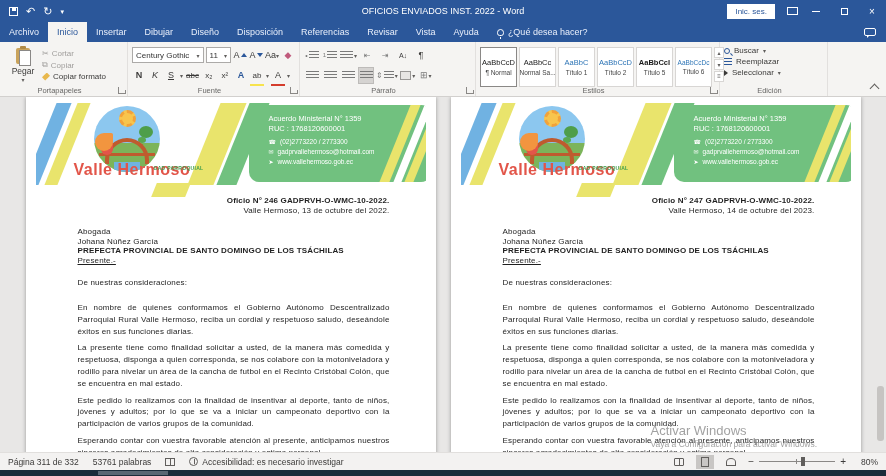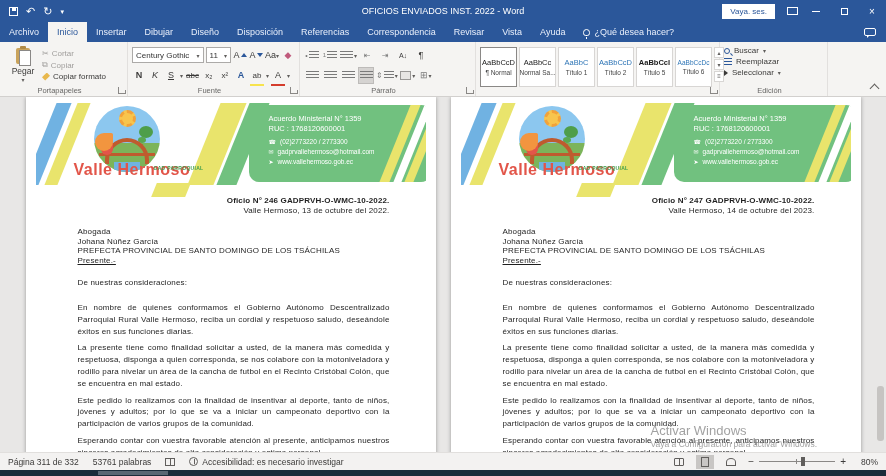--- a/index.html
+++ b/index.html
@@ -108,21 +108,21 @@
   .pst1{right:26px;width:10px;background:#e9e46c;}
   .pst2{right:14px;width:8px;background:#fff;}
   .pst3{right:2px;width:9px;background:#e9e46c;}
   .ytail{position:absolute;left:128px;top:86px;width:34px;height:14px;background:#e9e46c;transform:skewX(-22deg);}
 
   
   .content{position:absolute;left:52px;right:46px;top:99px;font-size:8px;color:#1f1f1f;letter-spacing:.15px;}
   .oficio{font-weight:bold;text-align:right;line-height:10px;}
   .dateline{text-align:right;line-height:10px;margin-bottom:11px;}
   .addr{line-height:9.5px;margin-bottom:13px;}
-  .addr .b{font-weight:normal;}
+  .addr .b{font-weight:bold;}
   .addr .u{text-decoration:underline;color:#1f1f1f;}
   .salut{margin-bottom:15px;}
   .content p{text-align:justify;line-height:11.8px;margin:0 0 5px;}
 
   
   .wm{position:absolute;left:200px;top:326px;color:rgba(110,110,110,.65);pointer-events:none;}
   .wm1{font-size:13px;}
   .wm2{font-size:8.5px;margin-top:1px;}
 
   
@@ -160,41 +160,40 @@
 
   <div class="titlebar">
     <div class="qat">
       <span class="savebox"></span>
       <span class="glyph">↶</span>
       <span class="glyph">↻</span>
       <span class="caret">▾</span>
     </div>
     <div class="tb-title">OFICIOS ENVIADOS INST. 2022 - Word</div>
     <div class="tb-right">
-      <button class="signin">Vaya. ses.</button>
+      <button class="signin">Inic. ses.</button>
       <span class="ribdisp"></span>
       <span class="winbtn">
           <span class="min-line"></span>
         </span>
       <span class="winbtn">
           <span class="restore-box"></span>
         </span>
       <span class="winbtn">×</span>
     </div>
   </div>
 
   <div class="tabrow">
     <span class="tab">Archivo</span>
     <span class="tab active">Inicio</span>
     <span class="tab">Insertar</span>
     <span class="tab">Dibujar</span>
     <span class="tab">Diseño</span>
     <span class="tab">Disposición</span>
     <span class="tab">Referencias</span>
-    <span class="tab">Correspondencia</span>
     <span class="tab">Revisar</span>
     <span class="tab">Vista</span>
     <span class="tab">Ayuda</span>
     <span class="tellme">
       <span class="bulb"></span>
       <span>¿Qué desea hacer?</span>
     </span>
     <span class="comment-bubble"></span>
   </div>
 
@@ -349,20 +348,21 @@
         <span class="stylecard">
             <span class="sp blue" style="font-size:6.5px">AaBbCcDc</span>
             <span class="sn">Título 6</span>
           </span>
       </div>
       <div class="stscroll">
         <span>▴</span>
         <span>▾</span>
         <span>≡</span>
       </div>
+      <div class="grp-label">Estilos</div>
       <span class="launcher"></span>
     </div>
 
     <div class="grp grp-ed">
       <span class="edrow">
           <span class="mag"></span>
           <span>Buscar</span>
           <span class="carr">▾</span>
         </span>
       <span class="edrow">

